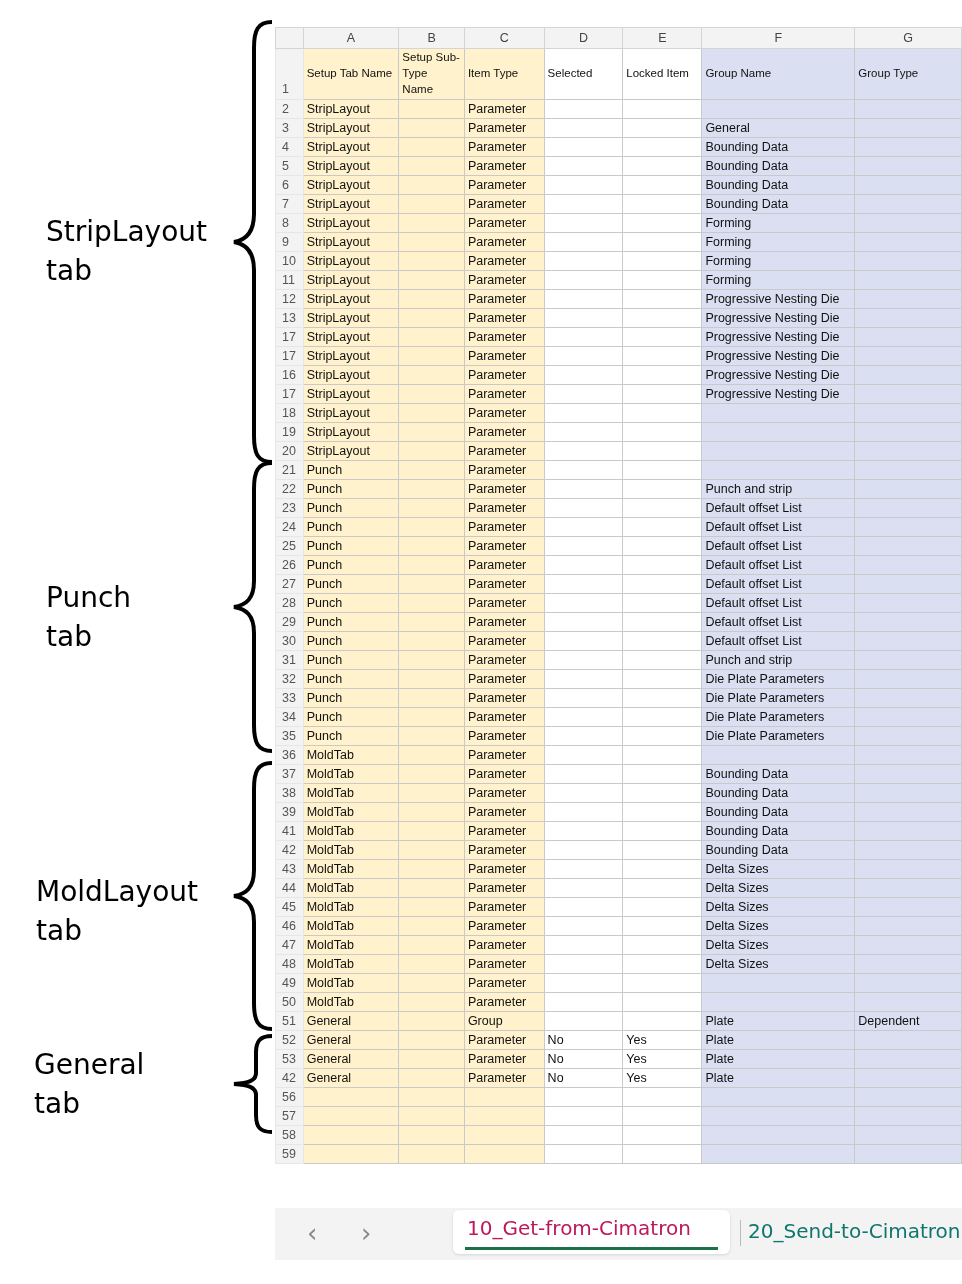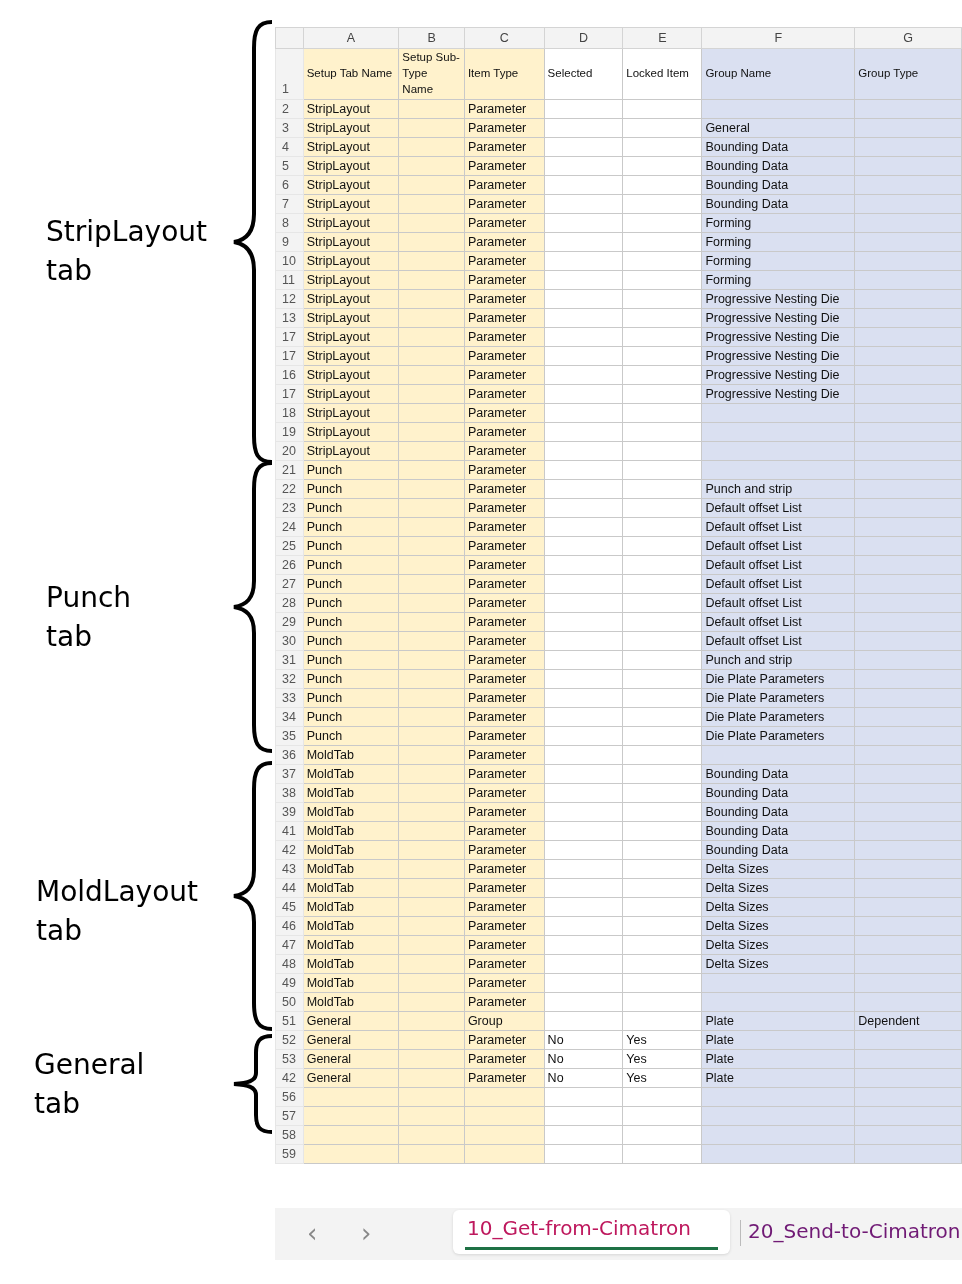--- a/index.html
+++ b/index.html
@@ -17,21 +17,21 @@
   td.w { background:#ffffff; }
   tr.hdr td { height:48px; line-height:16px; vertical-align:bottom; font-size:11.5px; padding-bottom:2px; }
   tr.hdr td.cell-hdr { vertical-align:middle; }
   tr.hdr td.rownum { vertical-align:bottom; }
   .tabbar { position:absolute; left:275px; top:1208px; width:687px; height:52px; background:#f3f3f3; }
   .nav { position:absolute; top:10px; font-size:26px; color:#888; font-family:"DejaVu Sans", sans-serif; }
   .tab-active { position:absolute; left:178px; top:2px; width:277px; height:44px; background:#fff; border-radius:6px; box-shadow:0 1px 3px rgba(0,0,0,0.12); }
   .tab-active .lbl { position:absolute; left:14px; top:6px; font-family:"DejaVu Sans", sans-serif; font-size:20px; color:#be185d; }
   .tab-active .underline { position:absolute; left:12px; right:12px; bottom:4px; height:3px; background:#1e7145; }
   .tab-sep { position:absolute; left:465px; top:12px; width:1px; height:26px; background:#bbb; }
-  .tab-other { position:absolute; left:473px; top:11px; font-family:"DejaVu Sans", sans-serif; font-size:20px; color:#701a75; white-space:nowrap; }
+  .tab-other { position:absolute; left:473px; top:11px; font-family:"DejaVu Sans", sans-serif; font-size:20px; color:#0f766e; white-space:nowrap; }
 </style>
 </head>
 <body>
 
 <div class="annot" style="left:46px; top:212px;">
   <div>StripLayout</div>
   <div>tab</div>
 </div>
 <div class="annot" style="left:46px; top:578px;">
   <div>Punch</div>

